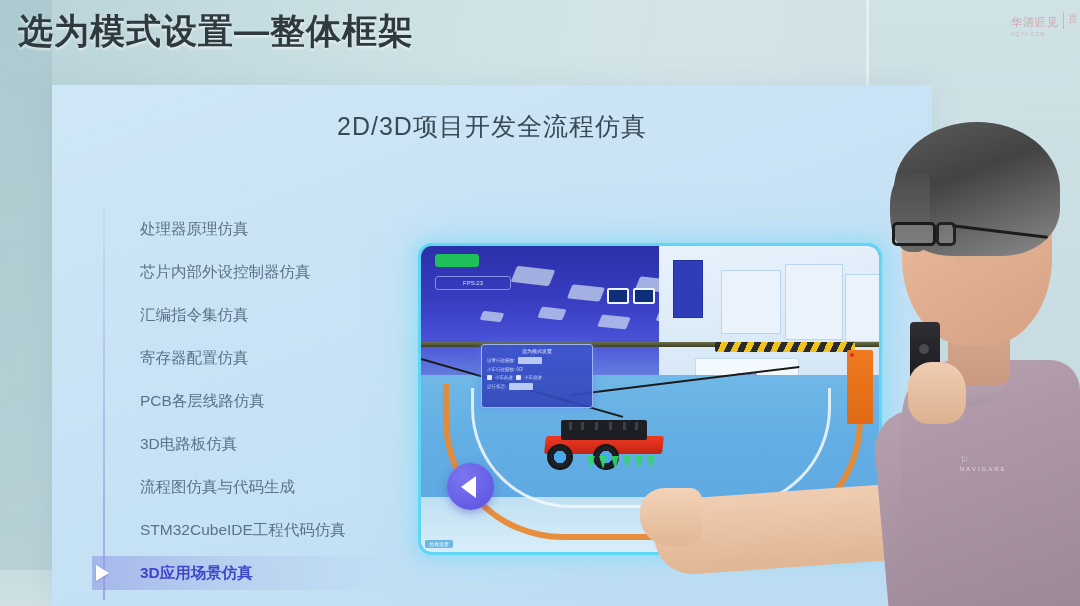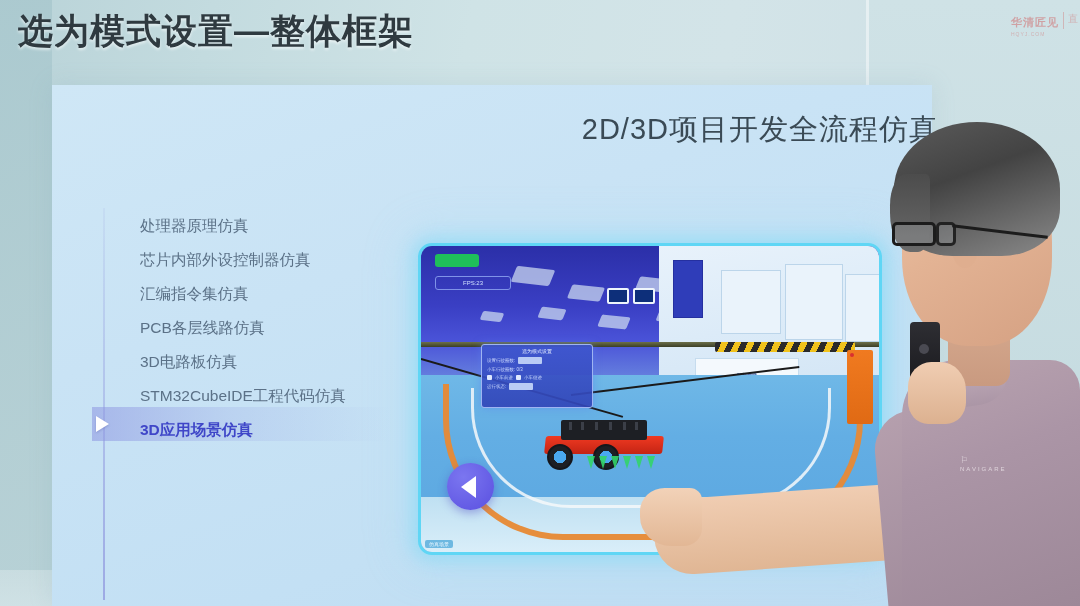--- a/index.html
+++ b/index.html
@@ -38,48 +38,48 @@
     text-shadow:0 2px 3px rgba(255,255,255,.6);
     white-space:nowrap;
   }
 
   
   #watermark {
     position:absolute; right:2px; top:12px;
     display:flex; align-items:flex-start; gap:4px;
     opacity:.42;
   }
-  #watermark .wm-main { font-size:11px; color:#d24a4a; font-weight:bold; letter-spacing:1px; }
+  #watermark .wm-main { font-size:11px; color:#d24a4a; font-weight:normal; letter-spacing:1px; }
   #watermark .wm-sub  { font-size:5px; color:#d26b6b; letter-spacing:1px; display:block; margin-top:1px;}
   #watermark .wm-bar  { width:1px; height:17px; background:#d27a7a; }
   #watermark .wm-tail { font-size:10px; color:#d26b6b; }
 
   
   #slide {
     position:absolute; left:52px; top:85px; width:880px; height:521px;
     background:linear-gradient(160deg,#cfe7f6 0%,#c9e3f5 35%,#c3e0f4 70%,#bedcf2 100%);
     box-shadow:0 0 22px rgba(120,160,185,.18);
   }
   #slide-title {
     position:absolute; left:0; top:25px; width:100%;
-    text-align:right; font-size:29px; color:#3a4a55; letter-spacing:1px;margin-left:7px;
+    text-align:center; font-size:25px; color:#3a4a55; letter-spacing:1px;
   }
 
   
   #steplist {
     position:absolute; left:40px; top:118px; width:300px;
   }
   #steplist .rail {
     position:absolute; left:11px; top:5px; width:2px; height:392px;
     background:linear-gradient(180deg,rgba(160,170,225,.15),rgba(150,160,225,.85));
   }
   .step {
-    position:relative; height:34px; display:flex; align-items:flex-end;
+    position:relative; height:34px; display:flex; align-items:center;
     padding-left:48px;
-    font-size:15.5px; color:#5b7187; white-space:nowrap;
+    font-size:15.5px; color:#5b7187; white-space:nowrap;margin-top:9px;
   }
   .step.active {
     color:#3f46c8; font-weight:bold;
     background:linear-gradient(90deg,rgba(140,148,225,.55) 0%,rgba(163,180,232,.35) 45%,rgba(190,220,242,0) 100%);
   }
   .step.active .marker { display:block; }
   .marker {
     display:none; position:absolute; left:4px; top:50%;
     transform:translateY(-50%);
     width:0; height:0;
@@ -352,25 +352,33 @@
     <div class="step">
 
       <span>芯片内部外设控制器仿真</span>
     </div>
     <div class="step">
 
       <span>汇编指令集仿真</span>
     </div>
     <div class="step">
 
+      <span>寄存器配置仿真</span>
+    </div>
+    <div class="step">
+
       <span>PCB各层线路仿真</span>
     </div>
     <div class="step">
 
       <span>3D电路板仿真</span>
+    </div>
+    <div class="step">
+
+      <span>流程图仿真与代码生成</span>
     </div>
     <div class="step">
 
       <span>STM32CubeIDE工程代码仿真</span>
     </div>
     <div class="step active">
       <span class="marker"></span>
       <span>3D应用场景仿真</span>
     </div>
   </div>

